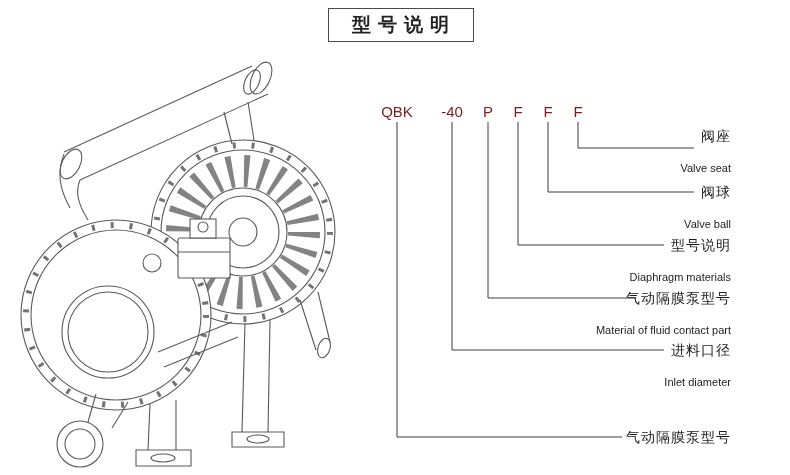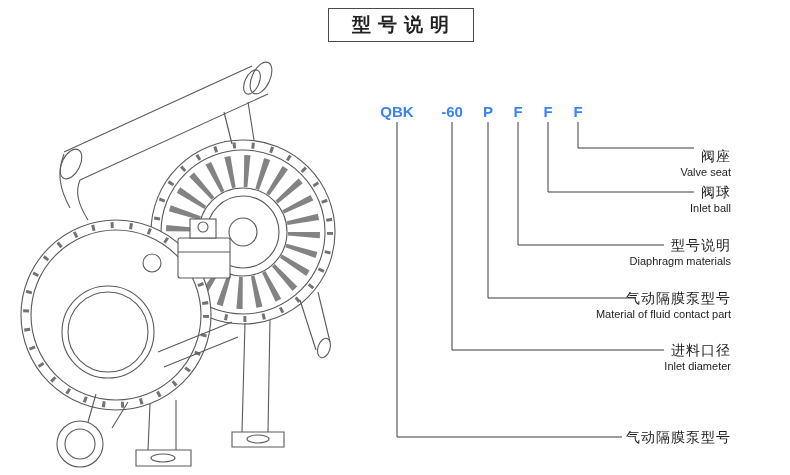--- a/index.html
+++ b/index.html
@@ -11,29 +11,29 @@
              padding:3px 20px;background:#fff;}
   .title-box .t{font-size:19px;letter-spacing:7px;font-weight:600;color:#222;
                 transform:translateX(3px);display:inline-block;}
 
   
   .pump{position:absolute;left:0;top:20px;width:365px;height:455px;}
   .pump svg{width:100%;height:100%;}
 
   
   .code-seg{position:absolute;top:103px;transform:translateX(-50%);
-            font-size:15px;font-weight:700;color:#3b82f6;white-space:nowrap;}
+            font-size:15px;font-weight:400;color:#7f1d1d;white-space:nowrap;}
 
   
   .leads{position:absolute;left:0;top:0;width:790px;height:475px;pointer-events:none;}
 
   
   .label-block{position:absolute;right:59px;text-align:right;white-space:nowrap;}
   .label-cn{font-size:14px;line-height:16px;color:#1d1d1d;letter-spacing:1px;}
-  .label-en{font-size:11px;line-height:13px;color:#1d1d1d;margin-top:2px;}
+  .label-en{font-size:11px;line-height:13px;color:#1d1d1d;margin-top:18px;}
 </style>
 </head>
 <body>
 
 <div id="page">
 
   <div class="title-box">
     <span class="t">型号说明</span>
   </div>
 
@@ -91,44 +91,44 @@
         <ellipse cx="258" cy="419" rx="11" ry="4"></ellipse>
 
         <path d="M300,280 L316,330"></path>
         <path d="M318,272 L330,322"></path>
         <ellipse cx="324" cy="328" rx="6" ry="10" transform="rotate(18 324 328)"></ellipse>
       </g>
     </svg>
   </div>
 
   <span class="code-seg" style="left:397px">QBK</span>
-  <span class="code-seg" style="left:452px">-60</span>
+  <span class="code-seg" style="left:452px">-40</span>
   <span class="code-seg" style="left:488px">P</span>
   <span class="code-seg" style="left:518px">F</span>
   <span class="code-seg" style="left:548px">F</span>
   <span class="code-seg" style="left:578px">F</span>
 
   <svg class="leads">
     <g fill="none" stroke="#3d3d3d" stroke-width="1">
       <polyline points="578,122 578,148 694,148"></polyline>
       <polyline points="548,122 548,192 694,192"></polyline>
       <polyline points="518,122 518,245 664,245"></polyline>
       <polyline points="488,122 488,298 636,298"></polyline>
       <polyline points="452,122 452,350 664,350"></polyline>
       <polyline points="397,122 397,437 622,437"></polyline>
     </g>
   </svg>
 
-  <div class="label-block" style="top:148px">
+  <div class="label-block" style="top:128px">
     <div class="label-cn">阀座</div>
     <div class="label-en">Valve seat</div>
   </div>
   <div class="label-block" style="top:184px">
     <div class="label-cn">阀球</div>
-    <div class="label-en">Inlet ball</div>
+    <div class="label-en">Valve ball</div>
   </div>
   <div class="label-block" style="top:237px">
     <div class="label-cn">型号说明</div>
     <div class="label-en">Diaphragm materials</div>
   </div>
   <div class="label-block" style="top:290px">
     <div class="label-cn">气动隔膜泵型号</div>
     <div class="label-en">Material of fluid contact part</div>
   </div>
   <div class="label-block" style="top:342px">

